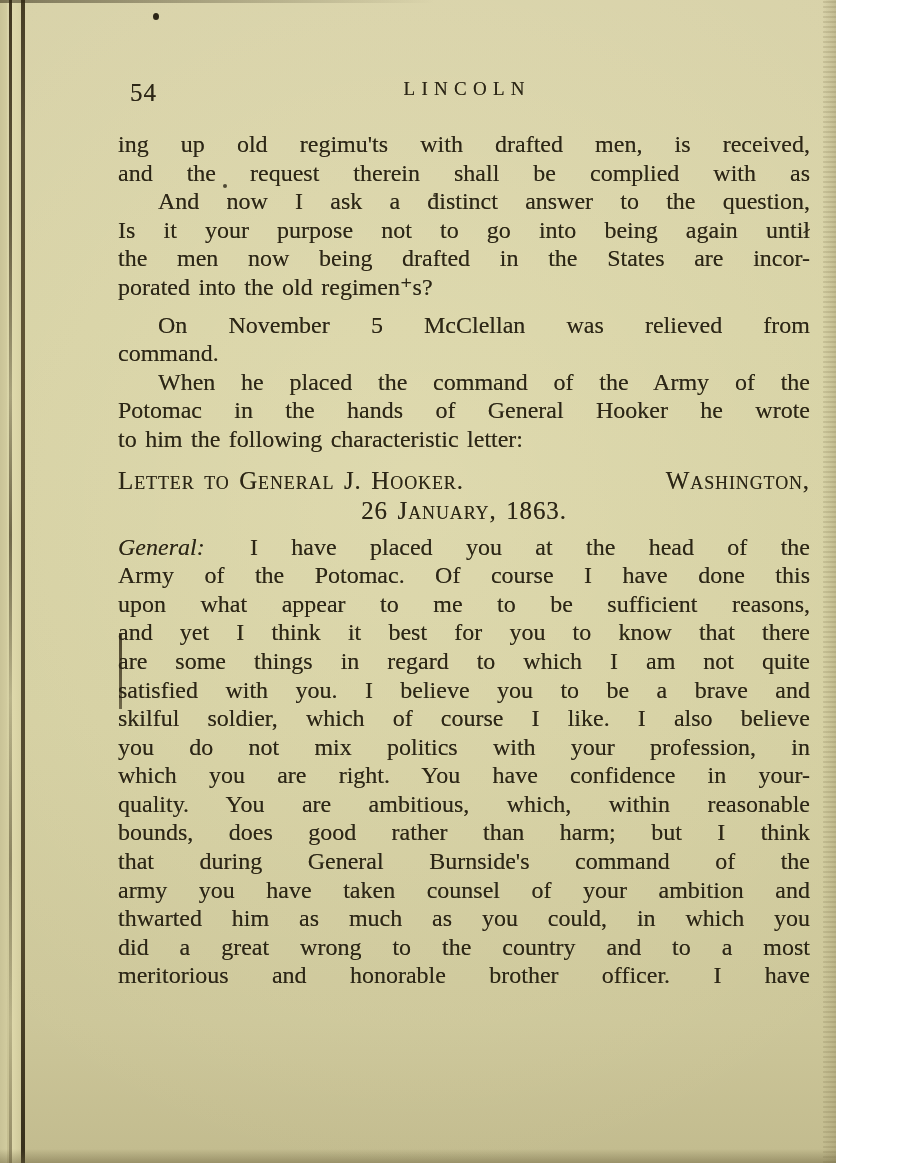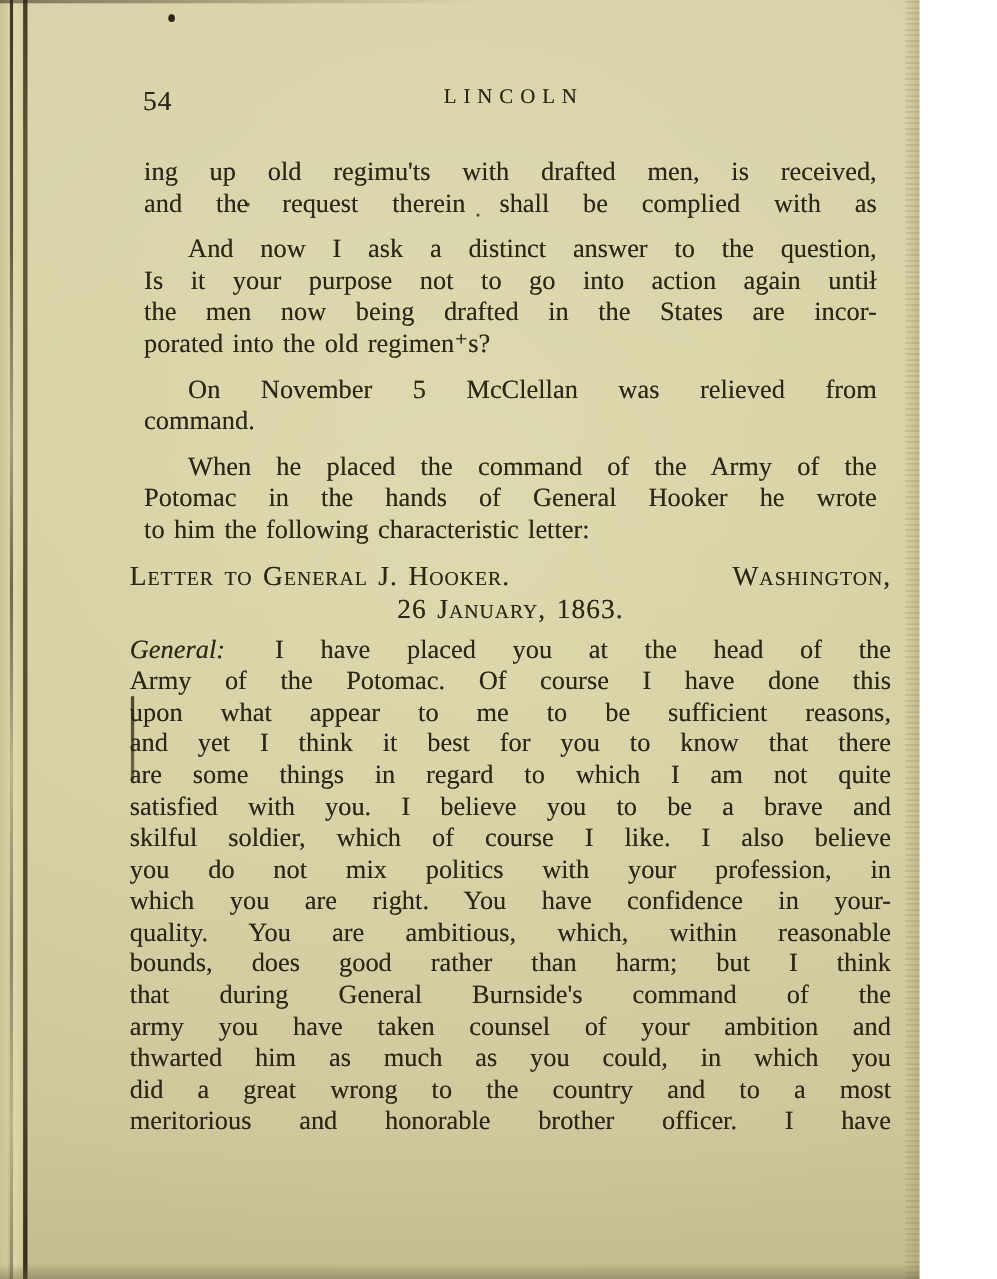--- a/index.html
+++ b/index.html
@@ -43,21 +43,21 @@
     background:linear-gradient(180deg,rgba(54,45,24,.85),rgba(54,45,24,.65));}
 
   
   .ink{ text-shadow:0 0 .5px rgba(44,38,22,.55); }
   .running-head{position:absolute;left:118px;top:78px;width:692px;}
   .page-num{position:absolute;left:12px;top:1px;font-size:25px;letter-spacing:1px;}
   .book-title{text-align:center;font-size:19px;letter-spacing:.33em;text-indent:.33em;}
 
   .content{position:absolute;left:118px;top:130px;width:692px;
     font-size:24px;line-height:28.6px;word-spacing:2.5px;}
-  .para{margin:13px;}
+  .para{margin:0;}
   .para.gap{margin-top:9px;}
   .para.indent .line:first-child{text-indent:40px;}
   .line{white-space:normal;}
   .line.j{text-align:justify;text-align-last:justify;}
 
   .letter-heading{margin-top:12px;font-size:25px;line-height:30px;
     font-variant:small-caps;letter-spacing:.035em;}
   .lh-row{display:flex;justify-content:space-between;}
   .lh-date{text-align:center;}
 
@@ -87,21 +87,21 @@
   </div>
 
   <div class="content ink">
     <div>
         <div class="para">
           <div class="line j">ing up old regimu'ts with drafted men, is received,</div>
           <div class="line j">and the request therein shall be complied with as</div>
         </div>
         <div class="para indent">
           <div class="line j">And now I ask a distinct answer to the question,</div>
-          <div class="line j">Is it your purpose not to go into action again untił</div>
+          <div class="line j">Is it your purpose not to go into being again untił</div>
           <div class="line j">the men now being drafted in the States are incor-</div>
           <div class="line">porated into the old regimen⁺s?</div>
         </div>
         <div class="para indent gap">
           <div class="line j">On November 5 McClellan was relieved from</div>
           <div class="line">command.</div>
         </div>
         <div class="para indent">
           <div class="line j">When he placed the command of the Army of the</div>
           <div class="line j">Potomac in the hands of General Hooker he wrote</div>

